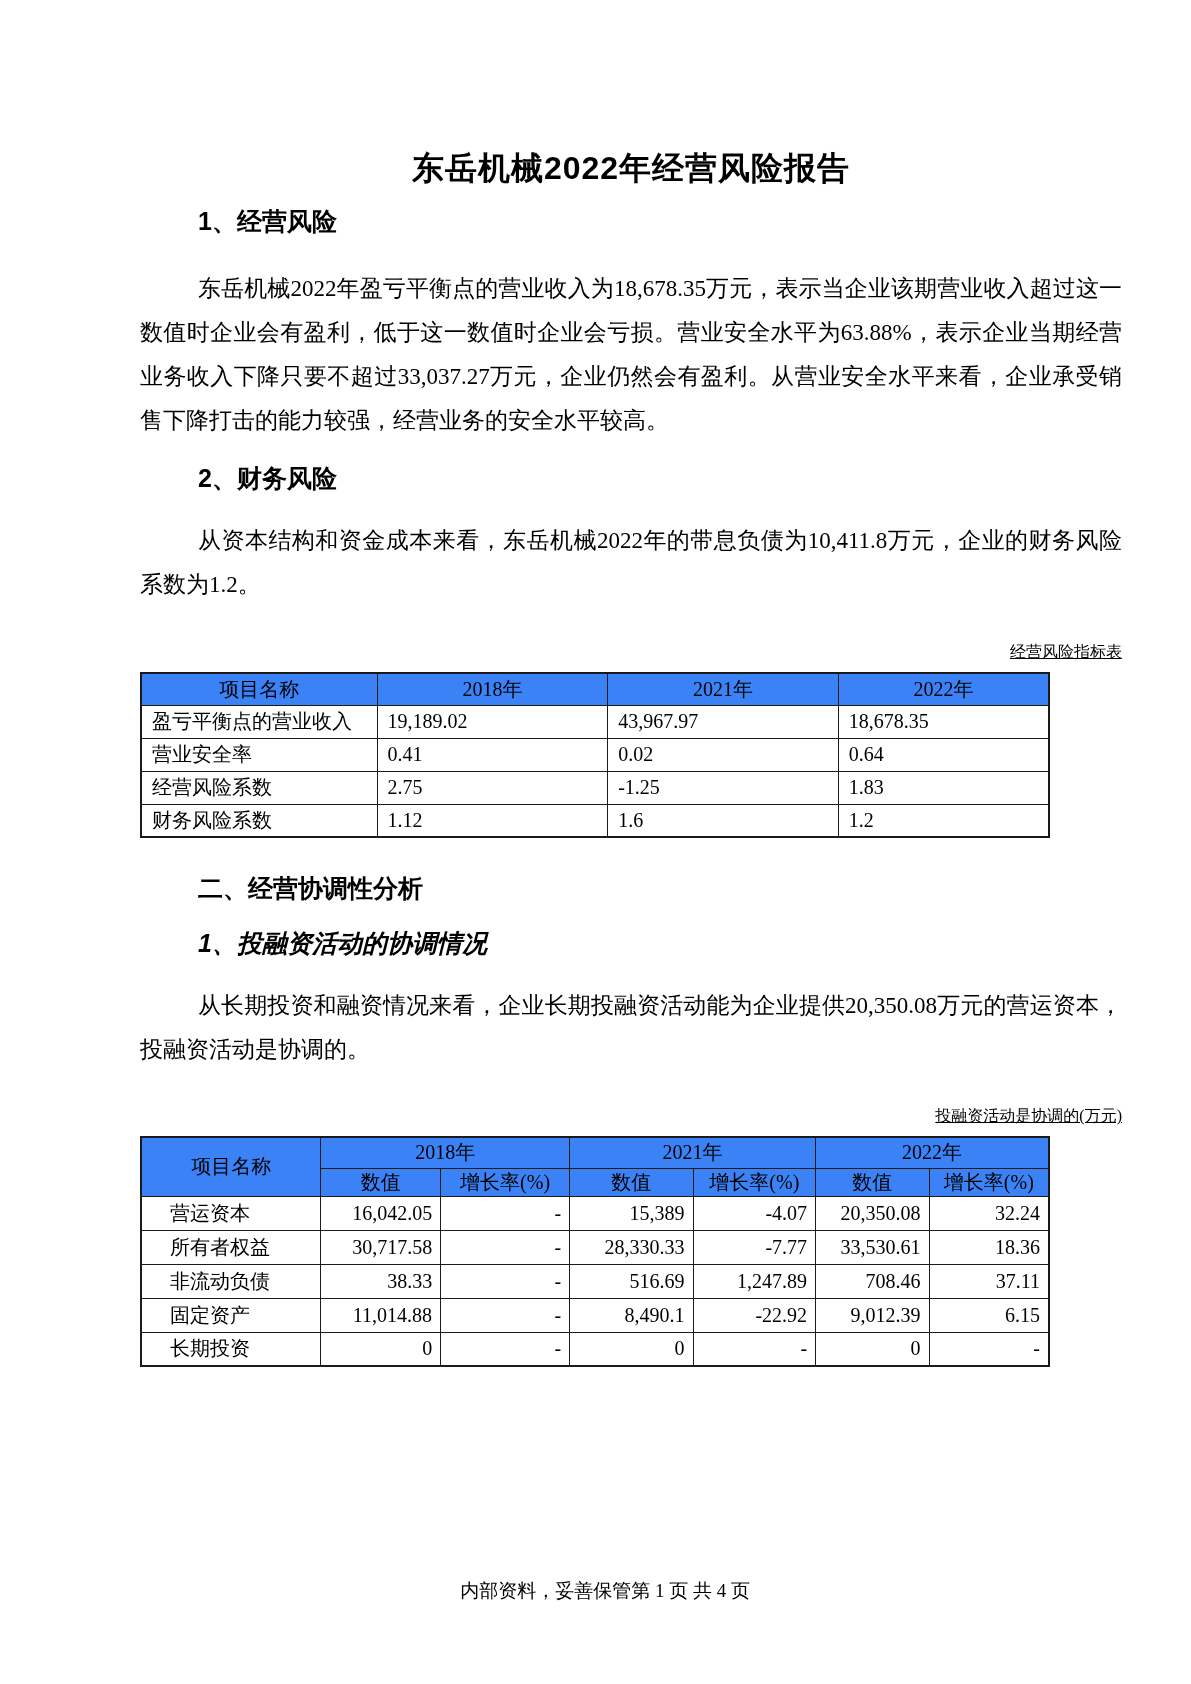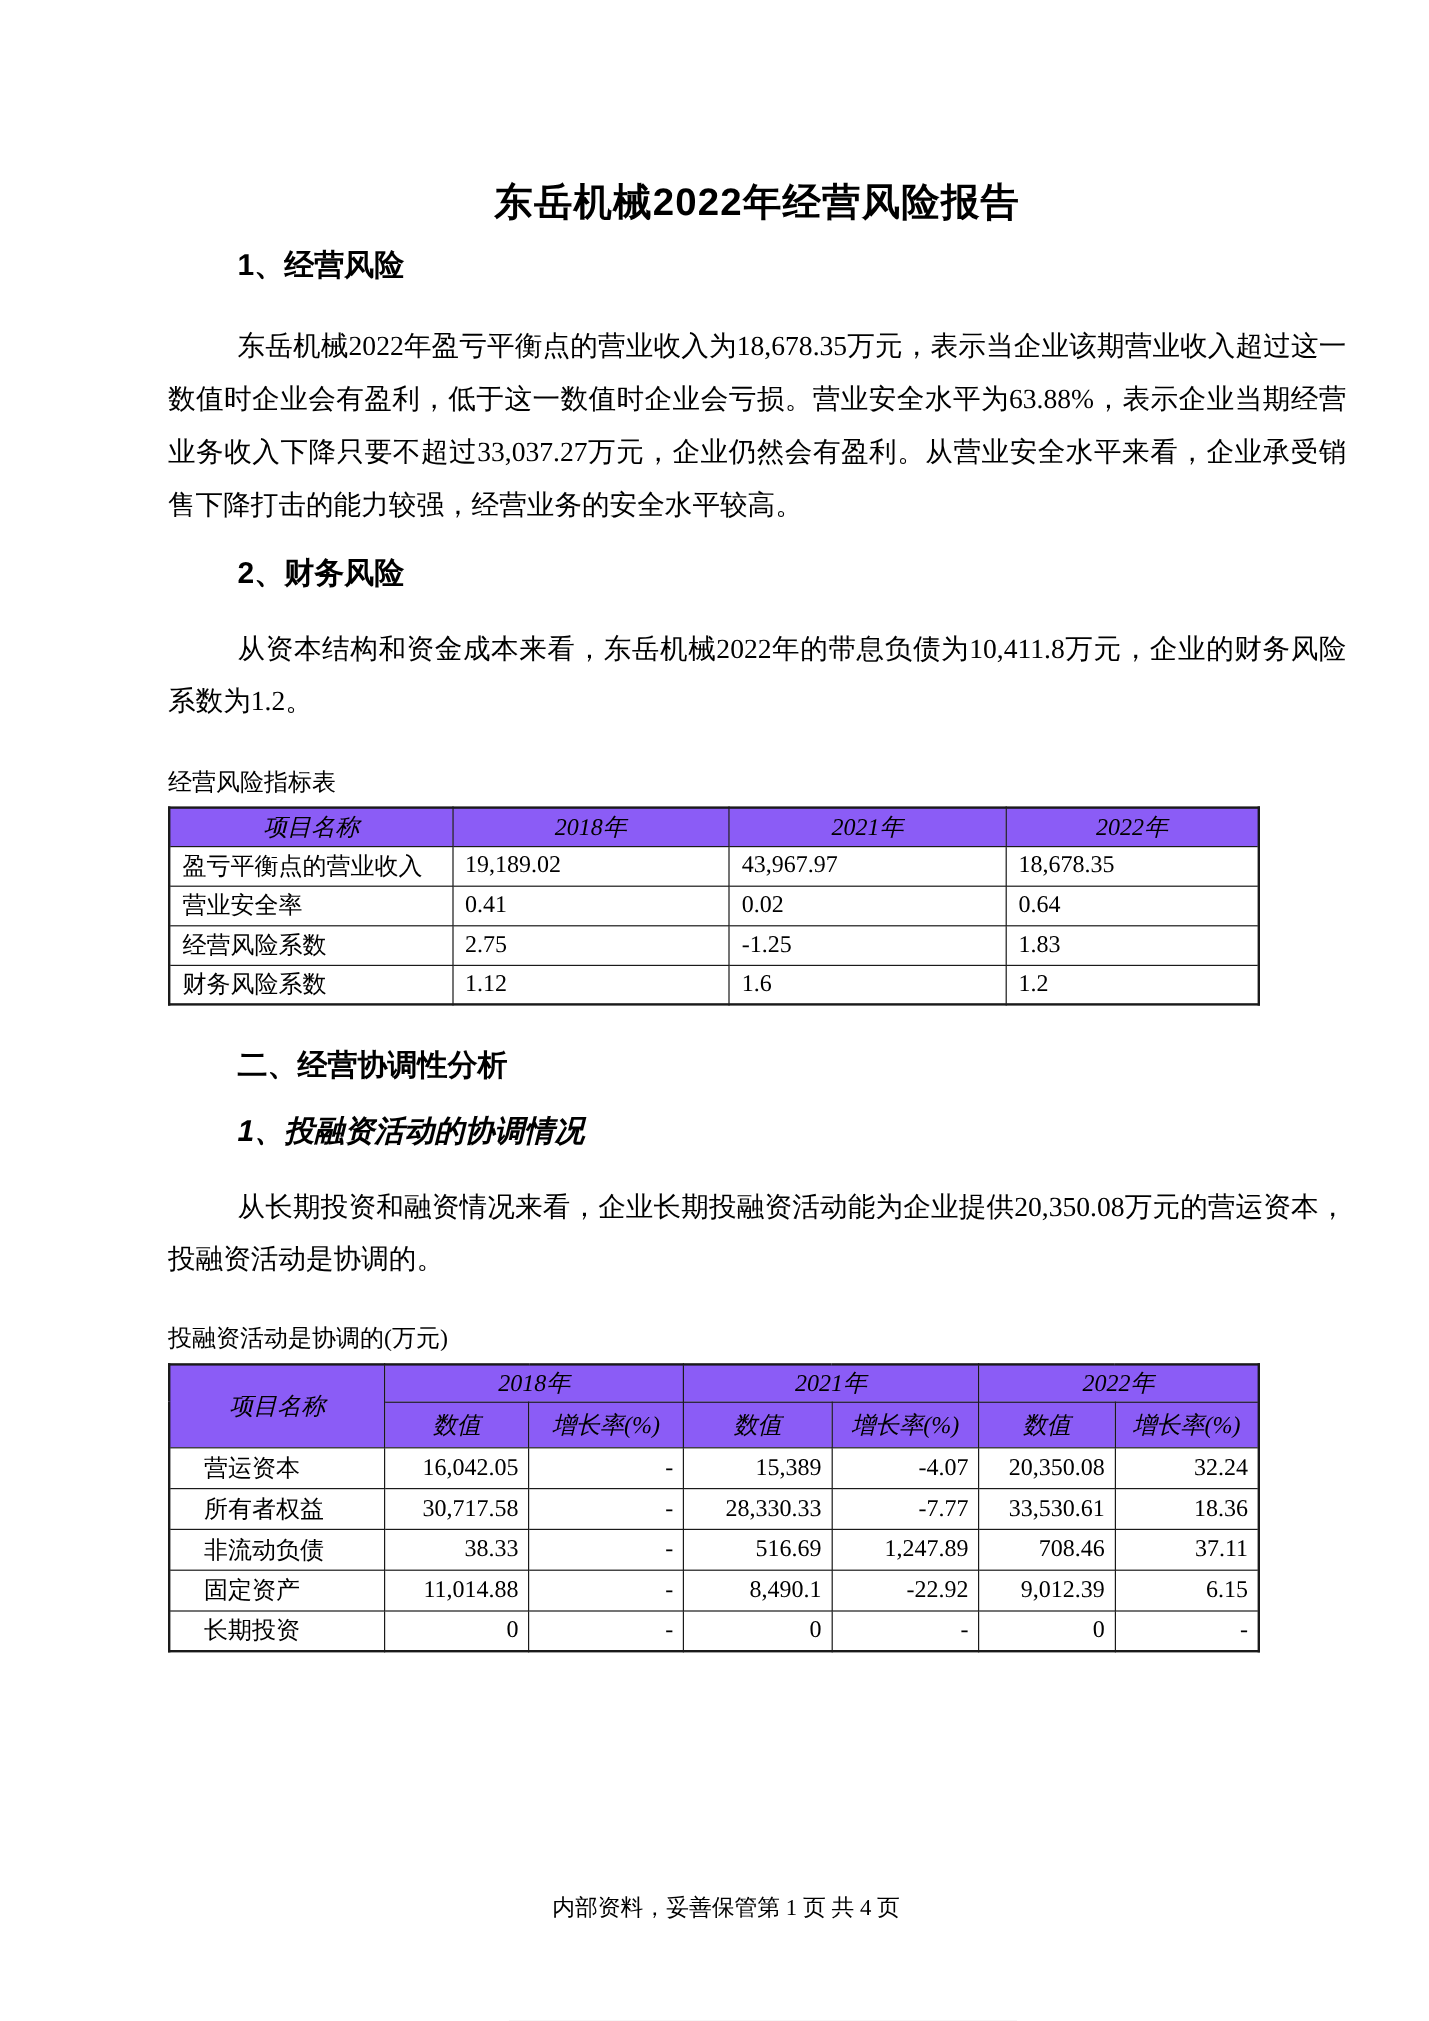--- a/index.html
+++ b/index.html
@@ -48,45 +48,46 @@
     text-indent: 58px;
   }
   .para-1 { margin-top: 28px; }
   .para-2 { margin-top: 23px; }
   .para-3 { margin-top: 23px; }
   .h-sub-2 { margin-top: 18px; }
   .h-section-2 { margin-top: 33px; }
   .h-sub-3 { margin-top: 20px; font-style: italic; }
   .tbl-caption {
     margin-top: 32px;
-    text-align: left;
-    font-size: 20px;
+    text-align: right;
+    font-size: 16px;
     line-height: 26px;
+    text-decoration: underline;
   }
   .tbl-caption-2 { margin-top: 31px; }
   table {
     margin-top: 7px;
     width: 910px;
     border-collapse: collapse;
     table-layout: fixed;
     font-size: 20px;
   }
   table, th, td { border: 1px solid #1a1a1a; }
   table { border: 2px solid #1a1a1a; }
   th {
     font-weight: normal;
     text-align: center;
   }
-  .green { background: #8b5cf6; font-style: italic; }
+  .green { background: #3b82f6; }
   
   .t1 th { height: 32px; }
   .t1 td { height: 33px; padding-left: 10px; text-align: left; }
   
   .t2 .yr-row th { height: 31px; }
-  .t2 .sub-row th { height: 38px; }
+  .t2 .sub-row th { height: 28px; }
   .t2 td { height: 34px; }
   .t2 td.lbl { padding-left: 28px; text-align: left; }
   .t2 td.num { padding-right: 8px; text-align: right; }
   .footer {
     position: absolute;
     left: 140px;
     right: 121px;
     top: 1578px;
     display: flex;
     justify-content: center;

